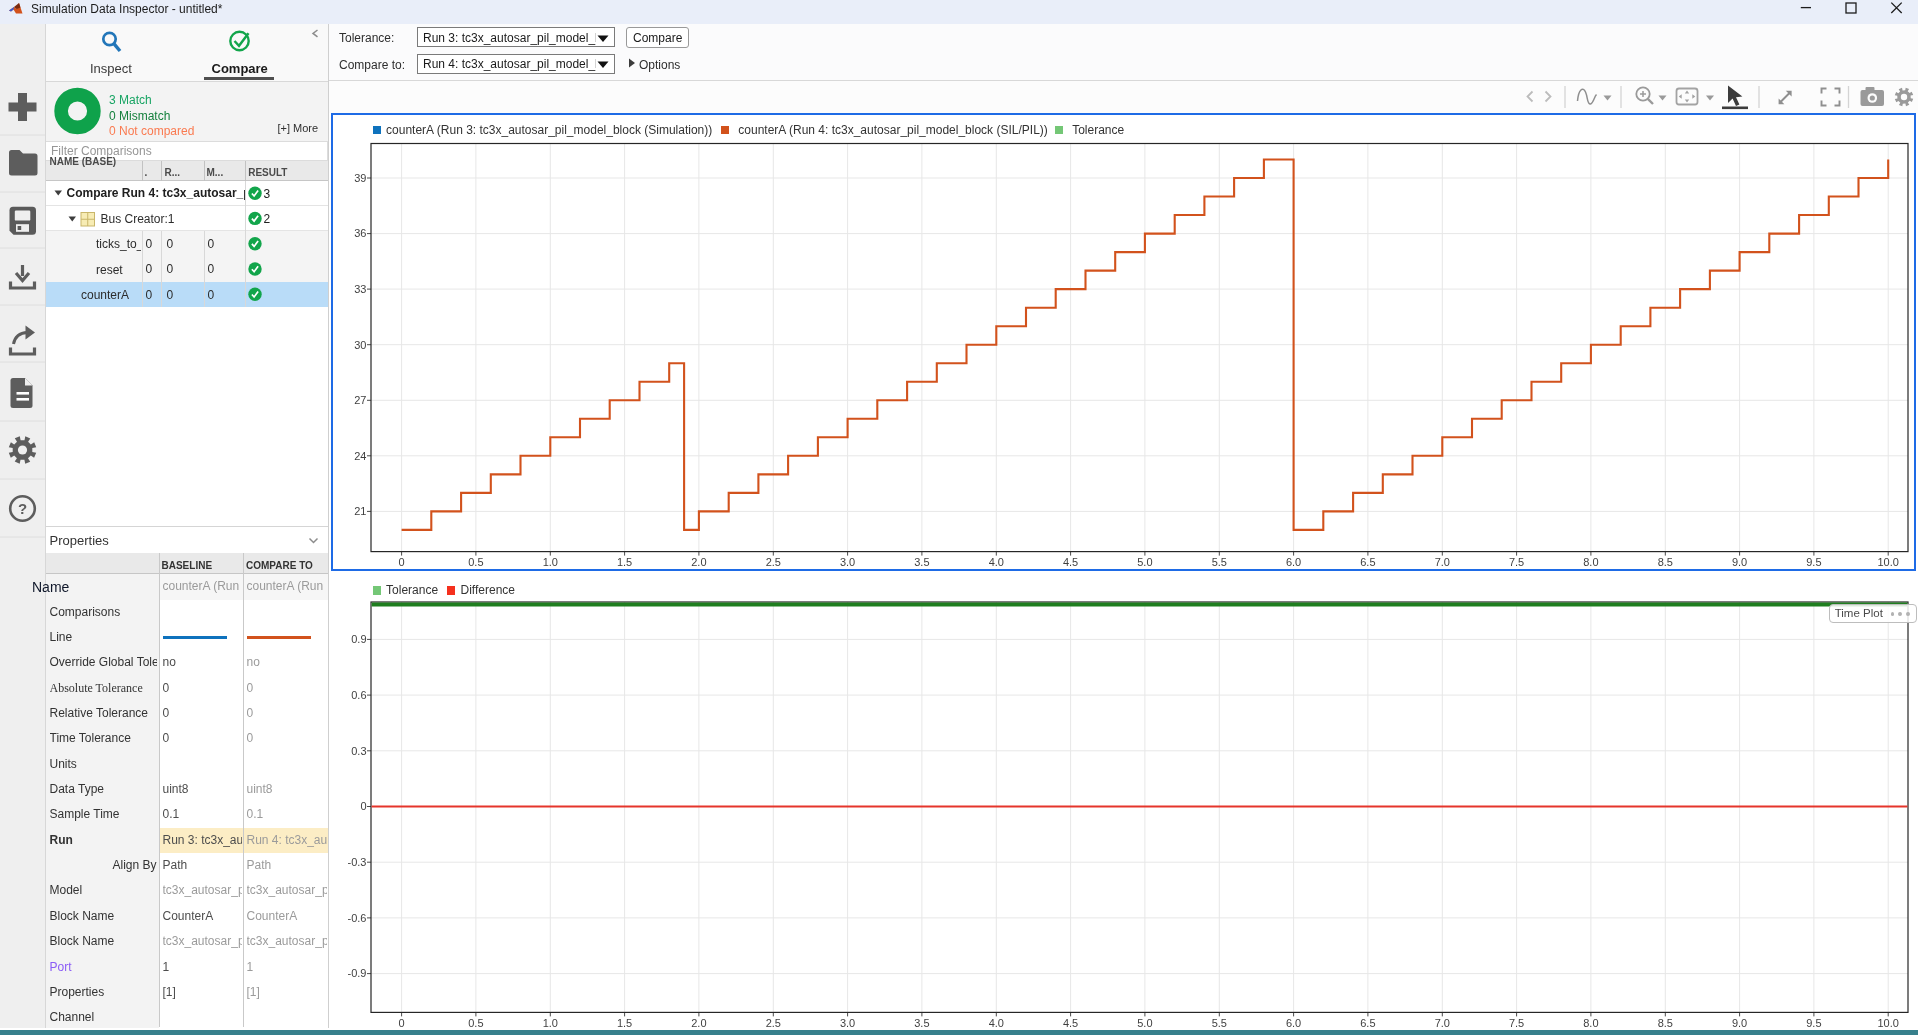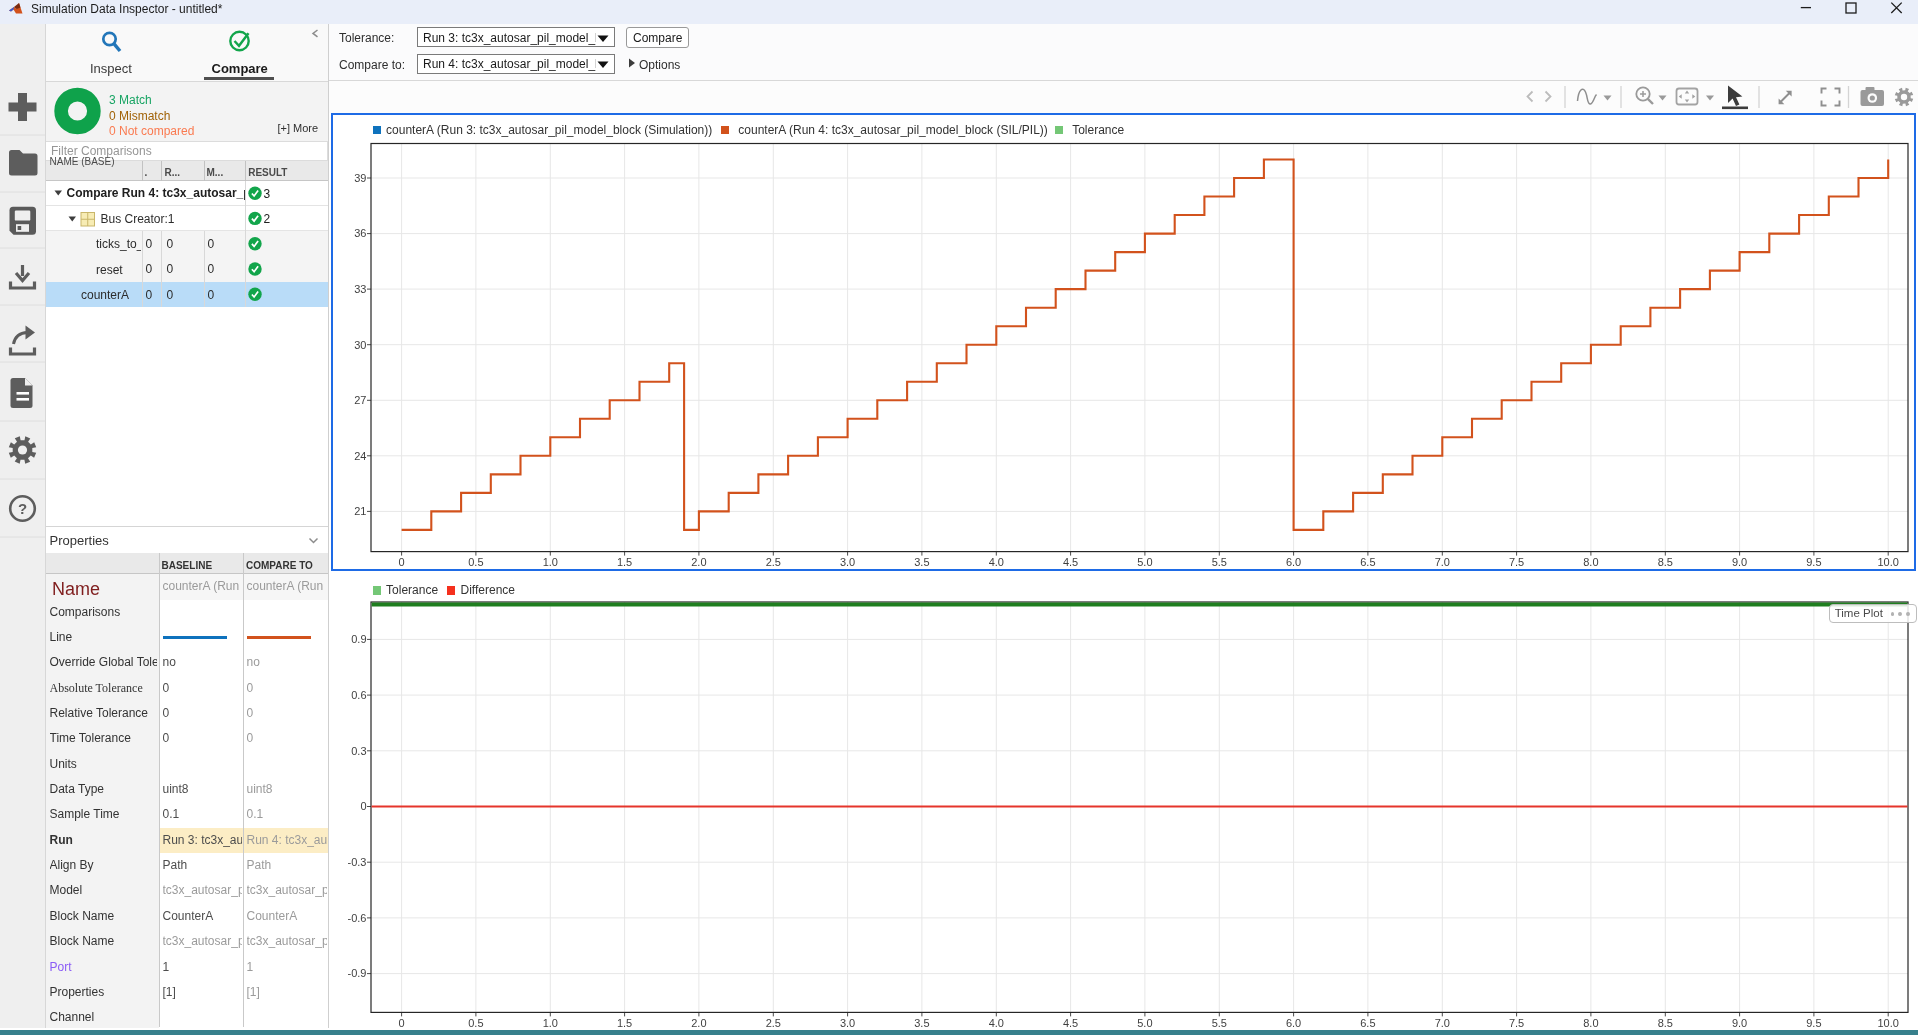--- a/index.html
+++ b/index.html
@@ -11,28 +11,28 @@
 <div class="abs" style="left:31px;top:2px;font-size:12px;color:#1b1b1b;">Simulation Data Inspector - untitled*</div>
 
 <div class="abs" style="left:0;top:24px;width:46px;height:1004px;background:#efefef;border-right:1px solid #d7d7d7;"></div>
 
 <div class="abs" style="left:46px;top:24px;width:282px;height:57.5px;background:#f9f9f9;border-bottom:1px solid #d8d8d8;"></div>
 <div class="abs" style="left:90px;top:60.5px;font-size:13px;color:#3a3a3a;">Inspect</div>
 <div class="abs" style="left:211.5px;top:60.5px;font-size:13px;font-weight:bold;color:#1a1a1a;">Compare</div>
 <div class="abs" style="left:204px;top:77px;width:70px;height:3.2px;background:#4f4f4f;"></div>
 <div class="abs" style="left:46px;top:82px;width:282px;height:58.5px;background:#f3f3f3;"></div>
 <div class="abs" style="left:109px;top:93px;font-size:12px;color:#17a463;">3 Match</div>
-<div class="abs" style="left:109px;top:108.5px;font-size:12px;color:#a16207;">0 Mismatch</div>
+<div class="abs" style="left:109px;top:108.5px;font-size:12px;color:#15803d;">0 Mismatch</div>
 <div class="abs" style="left:109px;top:123.5px;font-size:12px;color:#fa7a50;">0 Not compared</div>
 <div class="abs" style="left:277.5px;top:121.5px;font-size:11px;color:#2f2f2f;">[+] More</div>
 <div class="abs" style="left:46px;top:140.5px;width:282px;height:20.5px;background:#fff;border:1px solid #dcdcdc;border-left:none;"></div>
 <div class="abs" style="left:51px;top:144px;font-size:12px;color:#969696;">Filter Comparisons</div>
 
 <div class="abs" style="left:46px;top:161px;width:282px;height:20px;background:#e9e9e9;border-bottom:1px solid #c6c6c6;"></div>
-<div class="abs" style="left:49.5px;top:156px;font-size:10px;font-weight:normal;color:#4a4a4a;">NAME (BASE)</div>
+<div class="abs" style="left:49.5px;top:156px;font-size:10px;font-weight:bold;color:#4a4a4a;">NAME (BASE)</div>
 <div class="abs" style="left:144.6px;top:166.5px;font-size:10px;font-weight:bold;color:#4a4a4a;">.</div>
 <div class="abs" style="left:164.5px;top:166.5px;font-size:10px;font-weight:bold;color:#4a4a4a;">R...</div>
 <div class="abs" style="left:206.5px;top:166.5px;font-size:10px;font-weight:bold;color:#4a4a4a;">M...</div>
 <div class="abs" style="left:248.2px;top:166.5px;font-size:10px;font-weight:bold;color:#4a4a4a;">RESULT</div>
 <div class="abs" style="left:141.7px;top:161px;width:1px;height:20px;background:#c2c2c2;"></div>
 <div class="abs" style="left:160.5px;top:161px;width:1px;height:20px;background:#c2c2c2;"></div>
 <div class="abs" style="left:203.8px;top:161px;width:1px;height:20px;background:#c2c2c2;"></div>
 <div class="abs" style="left:245.4px;top:161px;width:1px;height:20px;background:#c2c2c2;"></div>
 
 <div class="abs" style="left:46px;top:181px;width:282px;height:24.7px;border-bottom:1px solid #e4e4e4;background:#fff;"></div>
@@ -60,21 +60,21 @@
 <div class="abs" style="left:203.8px;top:231px;width:1px;height:76px;background:#d8d8d8;"></div>
 <div class="abs" style="left:245.4px;top:181px;width:1px;height:126px;background:#d8d8d8;"></div>
 
 <div class="abs" style="left:46px;top:526px;width:282px;height:27px;background:#fff;border-top:1px solid #d5d5d5;"></div>
 <div class="abs" style="left:49.5px;top:533px;font-size:13px;color:#333;">Properties</div>
 <div class="abs" style="left:46px;top:553px;width:282px;height:21px;background:#e9e9e9;border-bottom:1px solid #c6c6c6;"></div>
 <div class="abs" style="left:161.5px;top:559.5px;font-size:10px;font-weight:bold;color:#333;">BASELINE</div>
 <div class="abs" style="left:246px;top:559.5px;font-size:10px;font-weight:bold;color:#333;">COMPARE TO</div>
 <div class="abs" style="left:46px;top:574.2px;width:112.5px;height:453.8px;background:#f3f3f3;"></div>
 <div style="position:absolute;left:158.5px;top:574.2px;width:169.5px;height:25.35px;background:#f6f6f6;"></div>
-<div style="position:absolute;left:52px;top:579.2px;width:107px;height:16px;overflow:hidden;white-space:nowrap;font-size:18px;color:#7f1d1d;">Name</div>
+<div style="position:absolute;left:32px;top:579.2px;width:107px;height:16px;overflow:hidden;white-space:nowrap;font-size:14px;color:#0f172a;">Name</div>
 <div style="position:absolute;left:162.5px;top:579.2px;width:79px;height:16px;overflow:hidden;white-space:nowrap;font-size:12px;color:#9b9b9b;">counterA (Run</div>
 <div style="position:absolute;left:246.5px;top:579.2px;width:80px;height:16px;overflow:hidden;white-space:nowrap;font-size:12px;color:#9b9b9b;">counterA (Run</div>
 <div style="position:absolute;left:49.5px;top:604.6px;width:107px;height:16px;overflow:hidden;white-space:nowrap;font-size:12px;color:#333;">Comparisons</div>
 <div style="position:absolute;left:49.5px;top:629.9px;width:107px;height:16px;overflow:hidden;white-space:nowrap;font-size:12px;color:#333;">Line</div>
 <div style="position:absolute;left:162.5px;top:635.7px;width:64px;height:3.6px;background:#0e72bd;"></div>
 <div style="position:absolute;left:246.5px;top:635.7px;width:64px;height:3.6px;background:#d2521c;"></div>
 <div style="position:absolute;left:49.5px;top:655.2px;width:107px;height:16px;overflow:hidden;white-space:nowrap;font-size:12px;color:#333;">Override Global Tolera</div>
 <div style="position:absolute;left:162.5px;top:655.2px;width:79px;height:16px;overflow:hidden;white-space:nowrap;font-size:12px;color:#4d4d4d;">no</div>
 <div style="position:absolute;left:246.5px;top:655.2px;width:80px;height:16px;overflow:hidden;white-space:nowrap;font-size:12px;color:#9b9b9b;">no</div>
 <div style="position:absolute;left:49.5px;top:680.6px;width:107px;height:16px;overflow:hidden;white-space:nowrap;font-size:12px;color:#333;font-family:Liberation Serif, serif;">Absolute Tolerance</div>
@@ -90,21 +90,21 @@
 <div style="position:absolute;left:49.5px;top:782.0px;width:107px;height:16px;overflow:hidden;white-space:nowrap;font-size:12px;color:#333;">Data Type</div>
 <div style="position:absolute;left:162.5px;top:782.0px;width:79px;height:16px;overflow:hidden;white-space:nowrap;font-size:12px;color:#4d4d4d;">uint8</div>
 <div style="position:absolute;left:246.5px;top:782.0px;width:80px;height:16px;overflow:hidden;white-space:nowrap;font-size:12px;color:#9b9b9b;">uint8</div>
 <div style="position:absolute;left:49.5px;top:807.4px;width:107px;height:16px;overflow:hidden;white-space:nowrap;font-size:12px;color:#333;">Sample Time</div>
 <div style="position:absolute;left:162.5px;top:807.4px;width:79px;height:16px;overflow:hidden;white-space:nowrap;font-size:12px;color:#4d4d4d;">0.1</div>
 <div style="position:absolute;left:246.5px;top:807.4px;width:80px;height:16px;overflow:hidden;white-space:nowrap;font-size:12px;color:#9b9b9b;">0.1</div>
 <div style="position:absolute;left:158.5px;top:827.7px;width:169.5px;height:25.35px;background:#fcedc5;"></div>
 <div style="position:absolute;left:49.5px;top:832.7px;width:107px;height:16px;overflow:hidden;white-space:nowrap;font-size:12px;color:#333;font-weight:bold;">Run</div>
 <div style="position:absolute;left:162.5px;top:832.7px;width:79px;height:16px;overflow:hidden;white-space:nowrap;font-size:12px;color:#4d4d4d;">Run 3: tc3x_aut</div>
 <div style="position:absolute;left:246.5px;top:832.7px;width:80px;height:16px;overflow:hidden;white-space:nowrap;font-size:12px;color:#9b9b9b;">Run 4: tc3x_aut</div>
-<div style="position:absolute;left:49.5px;top:858.1px;width:107px;height:16px;overflow:hidden;white-space:nowrap;font-size:12px;color:#333;">Align By</div>
+<div style="position:absolute;left:49.5px;top:858.1px;width:107px;height:16px;overflow:hidden;white-space:nowrap;font-size:12px;color:#333;text-align:right;">Align By</div>
 <div style="position:absolute;left:162.5px;top:858.1px;width:79px;height:16px;overflow:hidden;white-space:nowrap;font-size:12px;color:#4d4d4d;">Path</div>
 <div style="position:absolute;left:246.5px;top:858.1px;width:80px;height:16px;overflow:hidden;white-space:nowrap;font-size:12px;color:#9b9b9b;">Path</div>
 <div style="position:absolute;left:49.5px;top:883.4px;width:107px;height:16px;overflow:hidden;white-space:nowrap;font-size:12px;color:#333;">Model</div>
 <div style="position:absolute;left:162.5px;top:883.4px;width:79px;height:16px;overflow:hidden;white-space:nowrap;font-size:12px;color:#9b9b9b;">tc3x_autosar_p</div>
 <div style="position:absolute;left:246.5px;top:883.4px;width:80px;height:16px;overflow:hidden;white-space:nowrap;font-size:12px;color:#9b9b9b;">tc3x_autosar_p</div>
 <div style="position:absolute;left:49.5px;top:908.8px;width:107px;height:16px;overflow:hidden;white-space:nowrap;font-size:12px;color:#333;">Block Name</div>
 <div style="position:absolute;left:162.5px;top:908.8px;width:79px;height:16px;overflow:hidden;white-space:nowrap;font-size:12px;color:#4d4d4d;">CounterA</div>
 <div style="position:absolute;left:246.5px;top:908.8px;width:80px;height:16px;overflow:hidden;white-space:nowrap;font-size:12px;color:#9b9b9b;">CounterA</div>
 <div style="position:absolute;left:49.5px;top:934.1px;width:107px;height:16px;overflow:hidden;white-space:nowrap;font-size:12px;color:#333;">Block Name</div>
 <div style="position:absolute;left:162.5px;top:934.1px;width:79px;height:16px;overflow:hidden;white-space:nowrap;font-size:12px;color:#9b9b9b;">tc3x_autosar_p</div>

